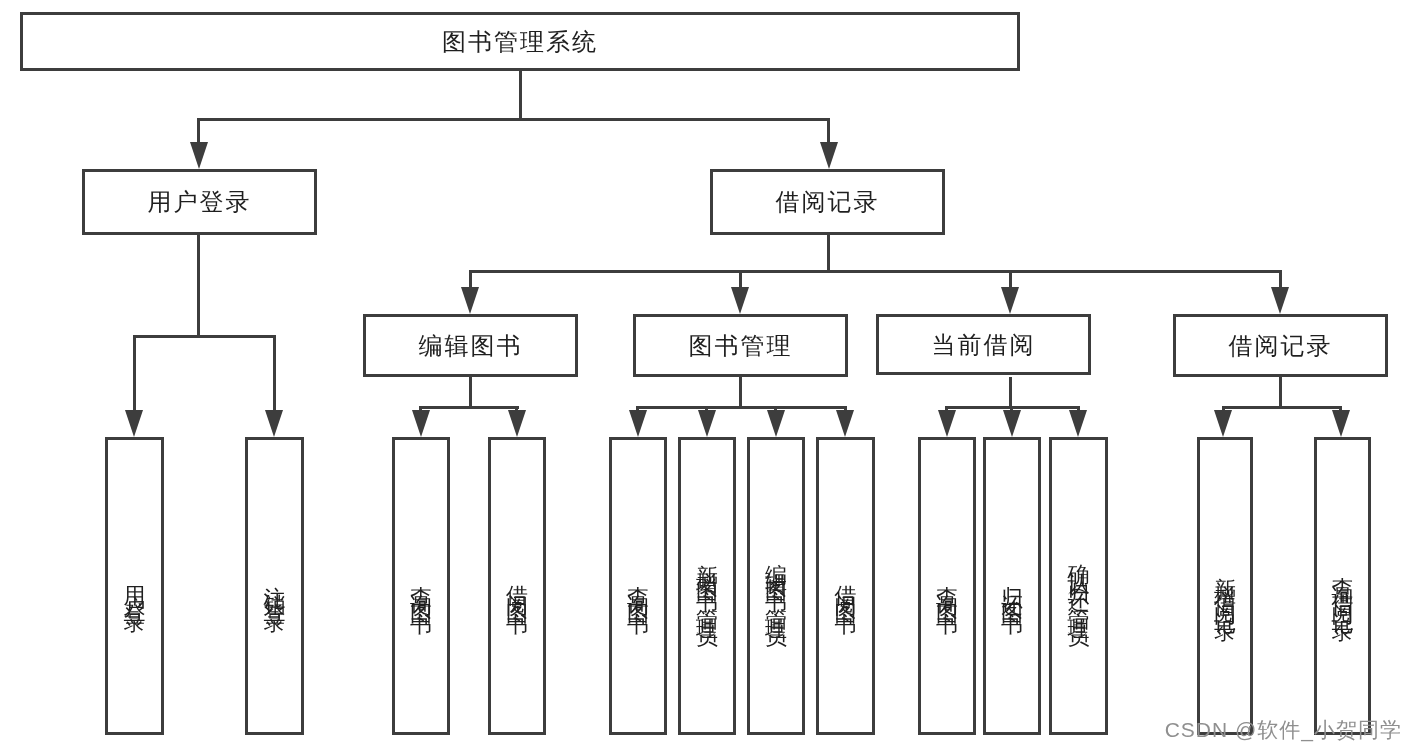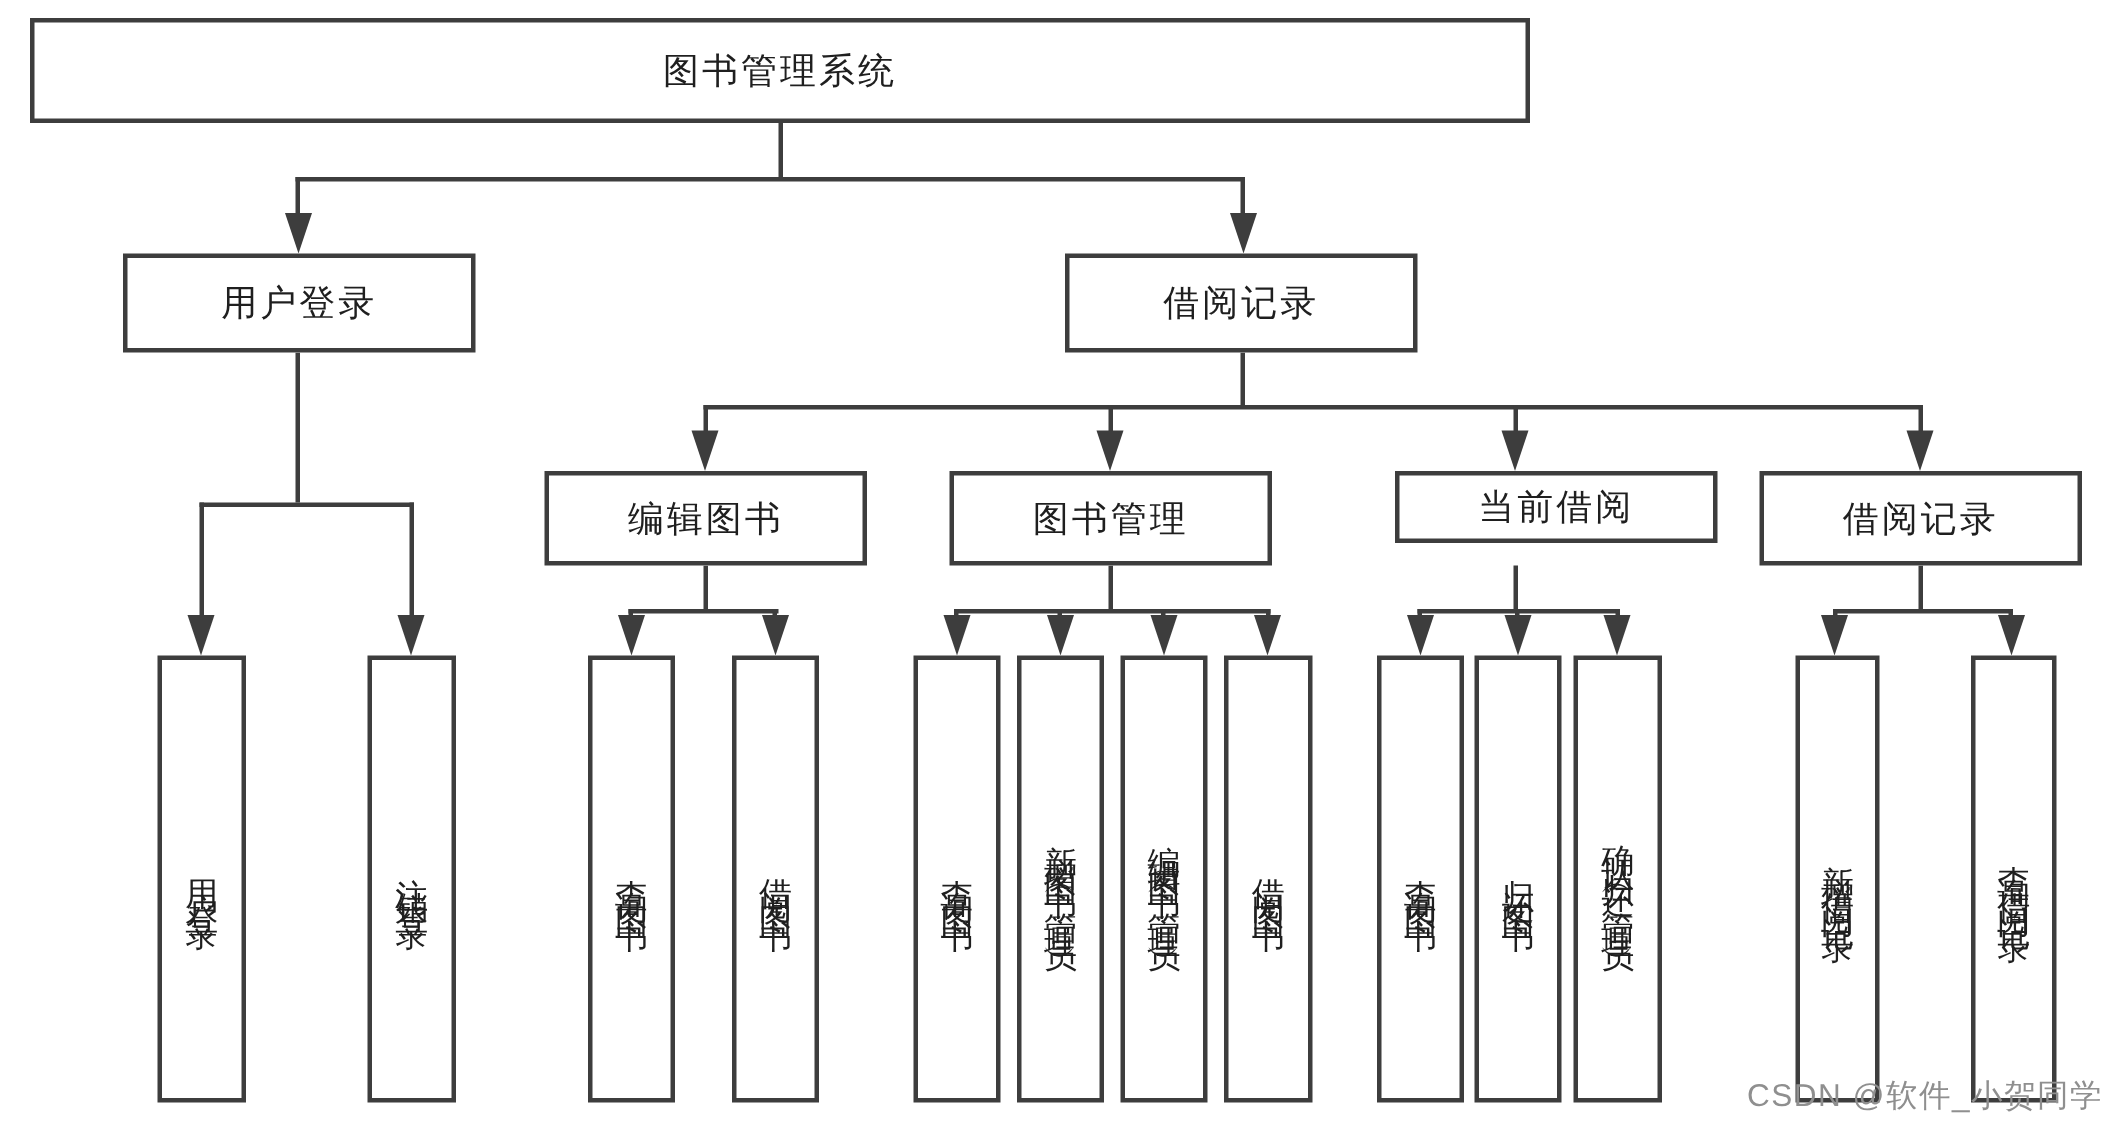--- a/index.html
+++ b/index.html
@@ -86,28 +86,28 @@
   <div class="vline" style="left:1077px;top:406px;height:8px;"></div>
   <div class="arrow" style="left:1069px;top:410px;"></div>
 
   <div class="vline" style="left:1279px;top:377px;height:30px;"></div>
   <div class="hline" style="left:1222px;top:406px;width:120px;"></div>
   <div class="vline" style="left:1222px;top:406px;height:8px;"></div>
   <div class="arrow" style="left:1214px;top:410px;"></div>
   <div class="vline" style="left:1339px;top:406px;height:8px;"></div>
   <div class="arrow" style="left:1332px;top:410px;"></div>
 
-  <div class="box" style="left:20px;top:12px;width:1000px;height:70px;">图书管理系统</div>
+  <div class="box" style="left:20px;top:12px;width:1000px;height:59px;">图书管理系统</div>
 
   <div class="box" style="left:82px;top:169px;width:235px;height:66px;">用户登录</div>
   <div class="box" style="left:710px;top:169px;width:235px;height:66px;">借阅记录</div>
 
   <div class="box" style="left:363px;top:314px;width:215px;height:63px;">编辑图书</div>
   <div class="box" style="left:633px;top:314px;width:215px;height:63px;">图书管理</div>
-  <div class="box" style="left:930px;top:314px;width:215px;height:48px;">当前借阅</div>
+  <div class="box" style="left:876px;top:314px;width:215px;height:61px;">当前借阅</div>
   <div class="box" style="left:1173px;top:314px;width:215px;height:63px;">借阅记录</div>
 
   <div class="box v" style="left:105px;top:437px;width:59px;height:298px;">用户登录</div>
   <div class="box v" style="left:245px;top:437px;width:59px;height:298px;">注销登录</div>
 
   <div class="box v" style="left:392px;top:437px;width:58px;height:298px;">查询图书</div>
   <div class="box v" style="left:488px;top:437px;width:58px;height:298px;">借阅图书</div>
 
   <div class="box v" style="left:609px;top:437px;width:58px;height:298px;">查询图书</div>
   <div class="box v" style="left:678px;top:437px;width:58px;height:298px;">新增图书（管理员）</div>

